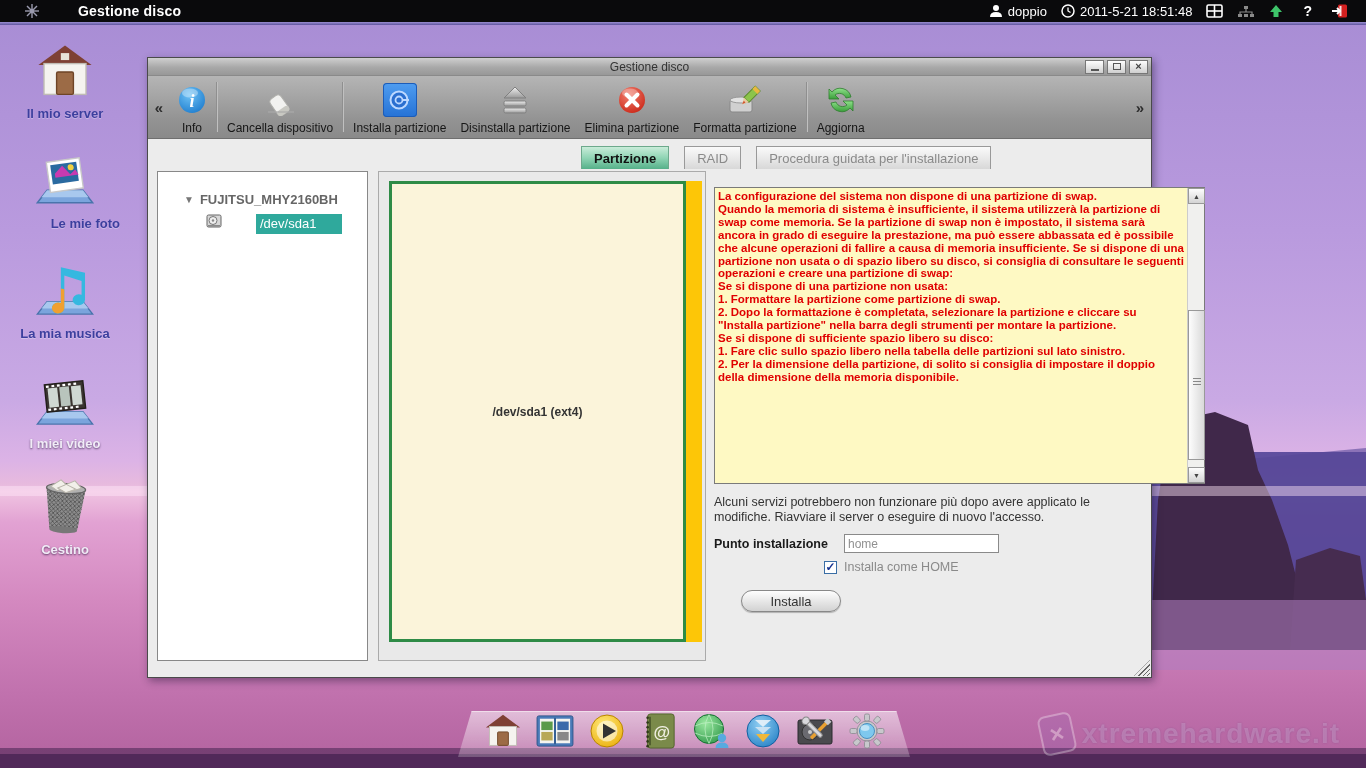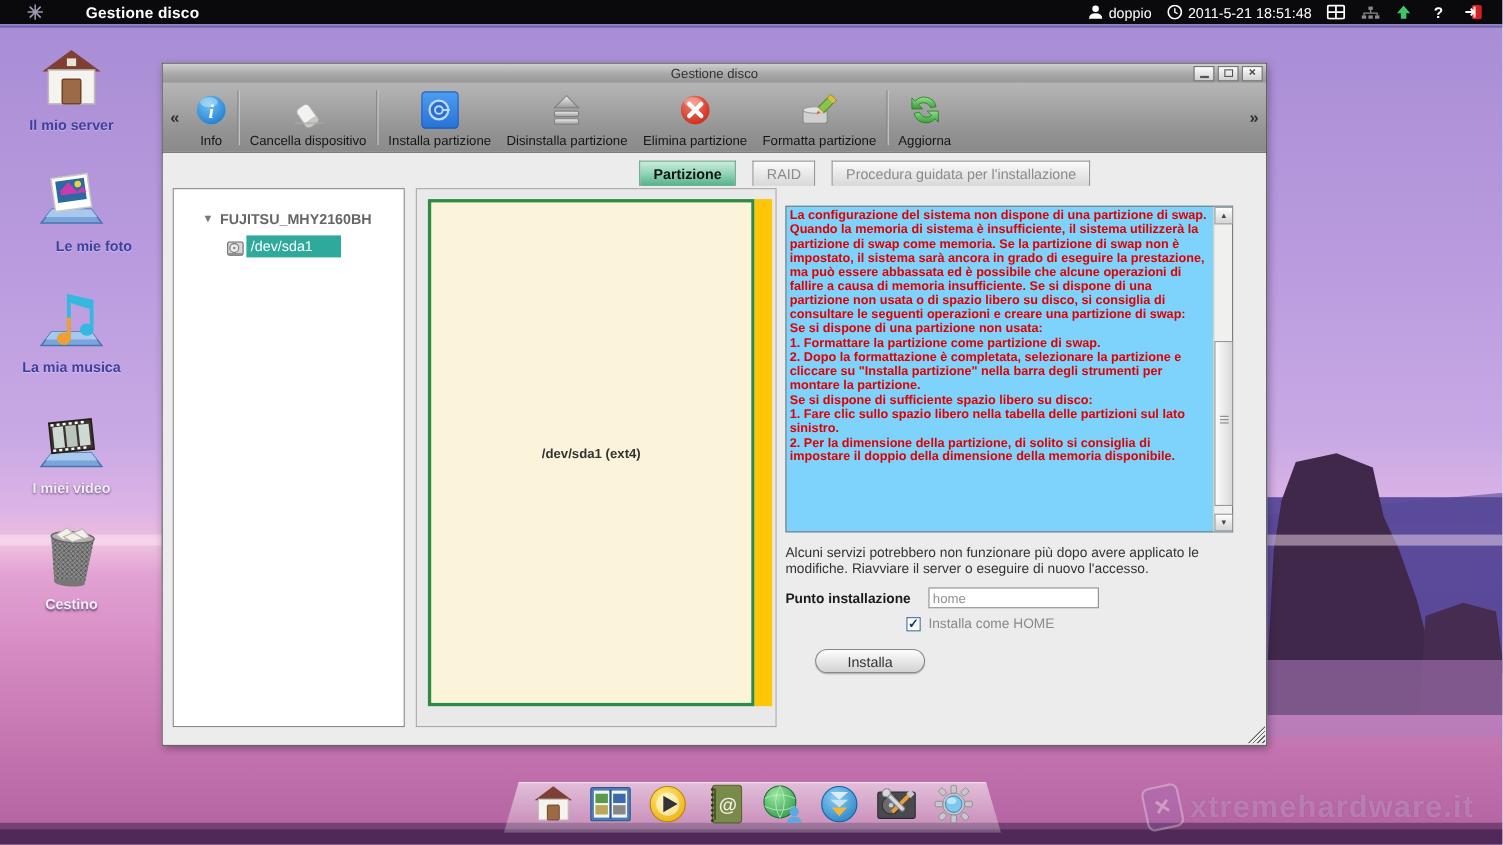--- a/index.html
+++ b/index.html
@@ -61,32 +61,32 @@
 
   
   .tabs { position:absolute; left:433px; top:6px; display:flex; }
   .tab { height:23px; padding:0 12px; display:flex; align-items:center; font-size:13px; border:1px solid #999; border-bottom:none; background:linear-gradient(180deg,#fafafa,#d8d8d8); color:#8a8a8a; margin-right:15px; cursor:pointer; }
   .tab.active { background:linear-gradient(180deg,#c9ecd9,#8fd4b4 50%,#55b089); color:#111; font-weight:bold; border-color:#6da98c; }
 
   
   .tree-panel { position:absolute; left:9px; top:31px; width:211px; height:490px; background:#fff; border:1px solid #888; padding-top:20px; }
   .tree-root { display:flex; align-items:center; gap:6px; padding-left:26px; font-size:13px; font-weight:bold; color:#666; }
   .tree-root .tri { font-size:10px; color:#777; }
-  .tree-child { display:flex; align-items:flex-end; margin:7px 0 0 48px; cursor:pointer; }
+  .tree-child { display:flex; align-items:flex-start; margin:7px 0 0 48px; cursor:pointer;gap:32px; }
   .tree-child .sel { background:#2fa99c; color:#fff; font-size:13px; padding:2px 26px 3px 4px; }
   .tree-disk { margin-right:2px; }
 
   
   .map-panel { position:absolute; left:230px; top:31px; width:328px; height:490px; background:#e9e9e9; border:1px solid #aaa; }
   .part-block { position:absolute; left:10px; top:9px; width:297px; height:461px; background:#fbf4da; border:3px solid #2e8b46; display:flex; align-items:center; justify-content:center; cursor:pointer; }
   .part-block .plabel { font-size:12px; font-weight:bold; color:#333; }
   .free-strip { position:absolute; left:307px; top:9px; width:16px; height:461px; background:#fdc607; cursor:pointer; }
 
   
-  .info-panel { position:absolute; left:566px; top:47px; width:407px; height:297px; background:#7dd3fc; border:1px solid #7a7a7a; }
+  .info-panel { position:absolute; left:566px; top:47px; width:491px; height:297px; background:#fef9c3; border:1px solid #7a7a7a; }
   .info-text { position:absolute; left:3px; top:2px; right:20px; bottom:2px; overflow:hidden; color:#e00000; font-weight:bold; font-size:11.5px; line-height:12.9px; white-space:pre-wrap; }
   .scrollbar { position:absolute; right:0; top:0; bottom:0; width:17px; background:#f0f0ee; border-left:1px solid #ccc; }
   .sb-btn { position:absolute; left:0; width:17px; height:16px; background:linear-gradient(180deg,#fdfdfd,#d4d4d4); border:1px solid #999; display:flex; align-items:center; justify-content:center; font-size:7px; color:#444; }
   .sb-up { top:0; } .sb-down { bottom:0; }
   .sb-thumb { position:absolute; left:0; top:122px; width:17px; height:150px; background:linear-gradient(90deg,#fdfdfd,#d9d9d9); border:1px solid #999; }
   .sb-grip { position:absolute; left:4px; top:70px; width:8px; height:1px; background:#888; box-shadow:0 3px 0 #888, 0 -3px 0 #888; }
 
   
   .note { position:absolute; left:566px; top:355px; width:424px; font-size:12.5px; color:#333; line-height:15px; }
   .form-label { position:absolute; left:566px; top:397px; width:125px; text-align:left; font-size:12.5px; font-weight:bold; color:#1a1a1a; }

